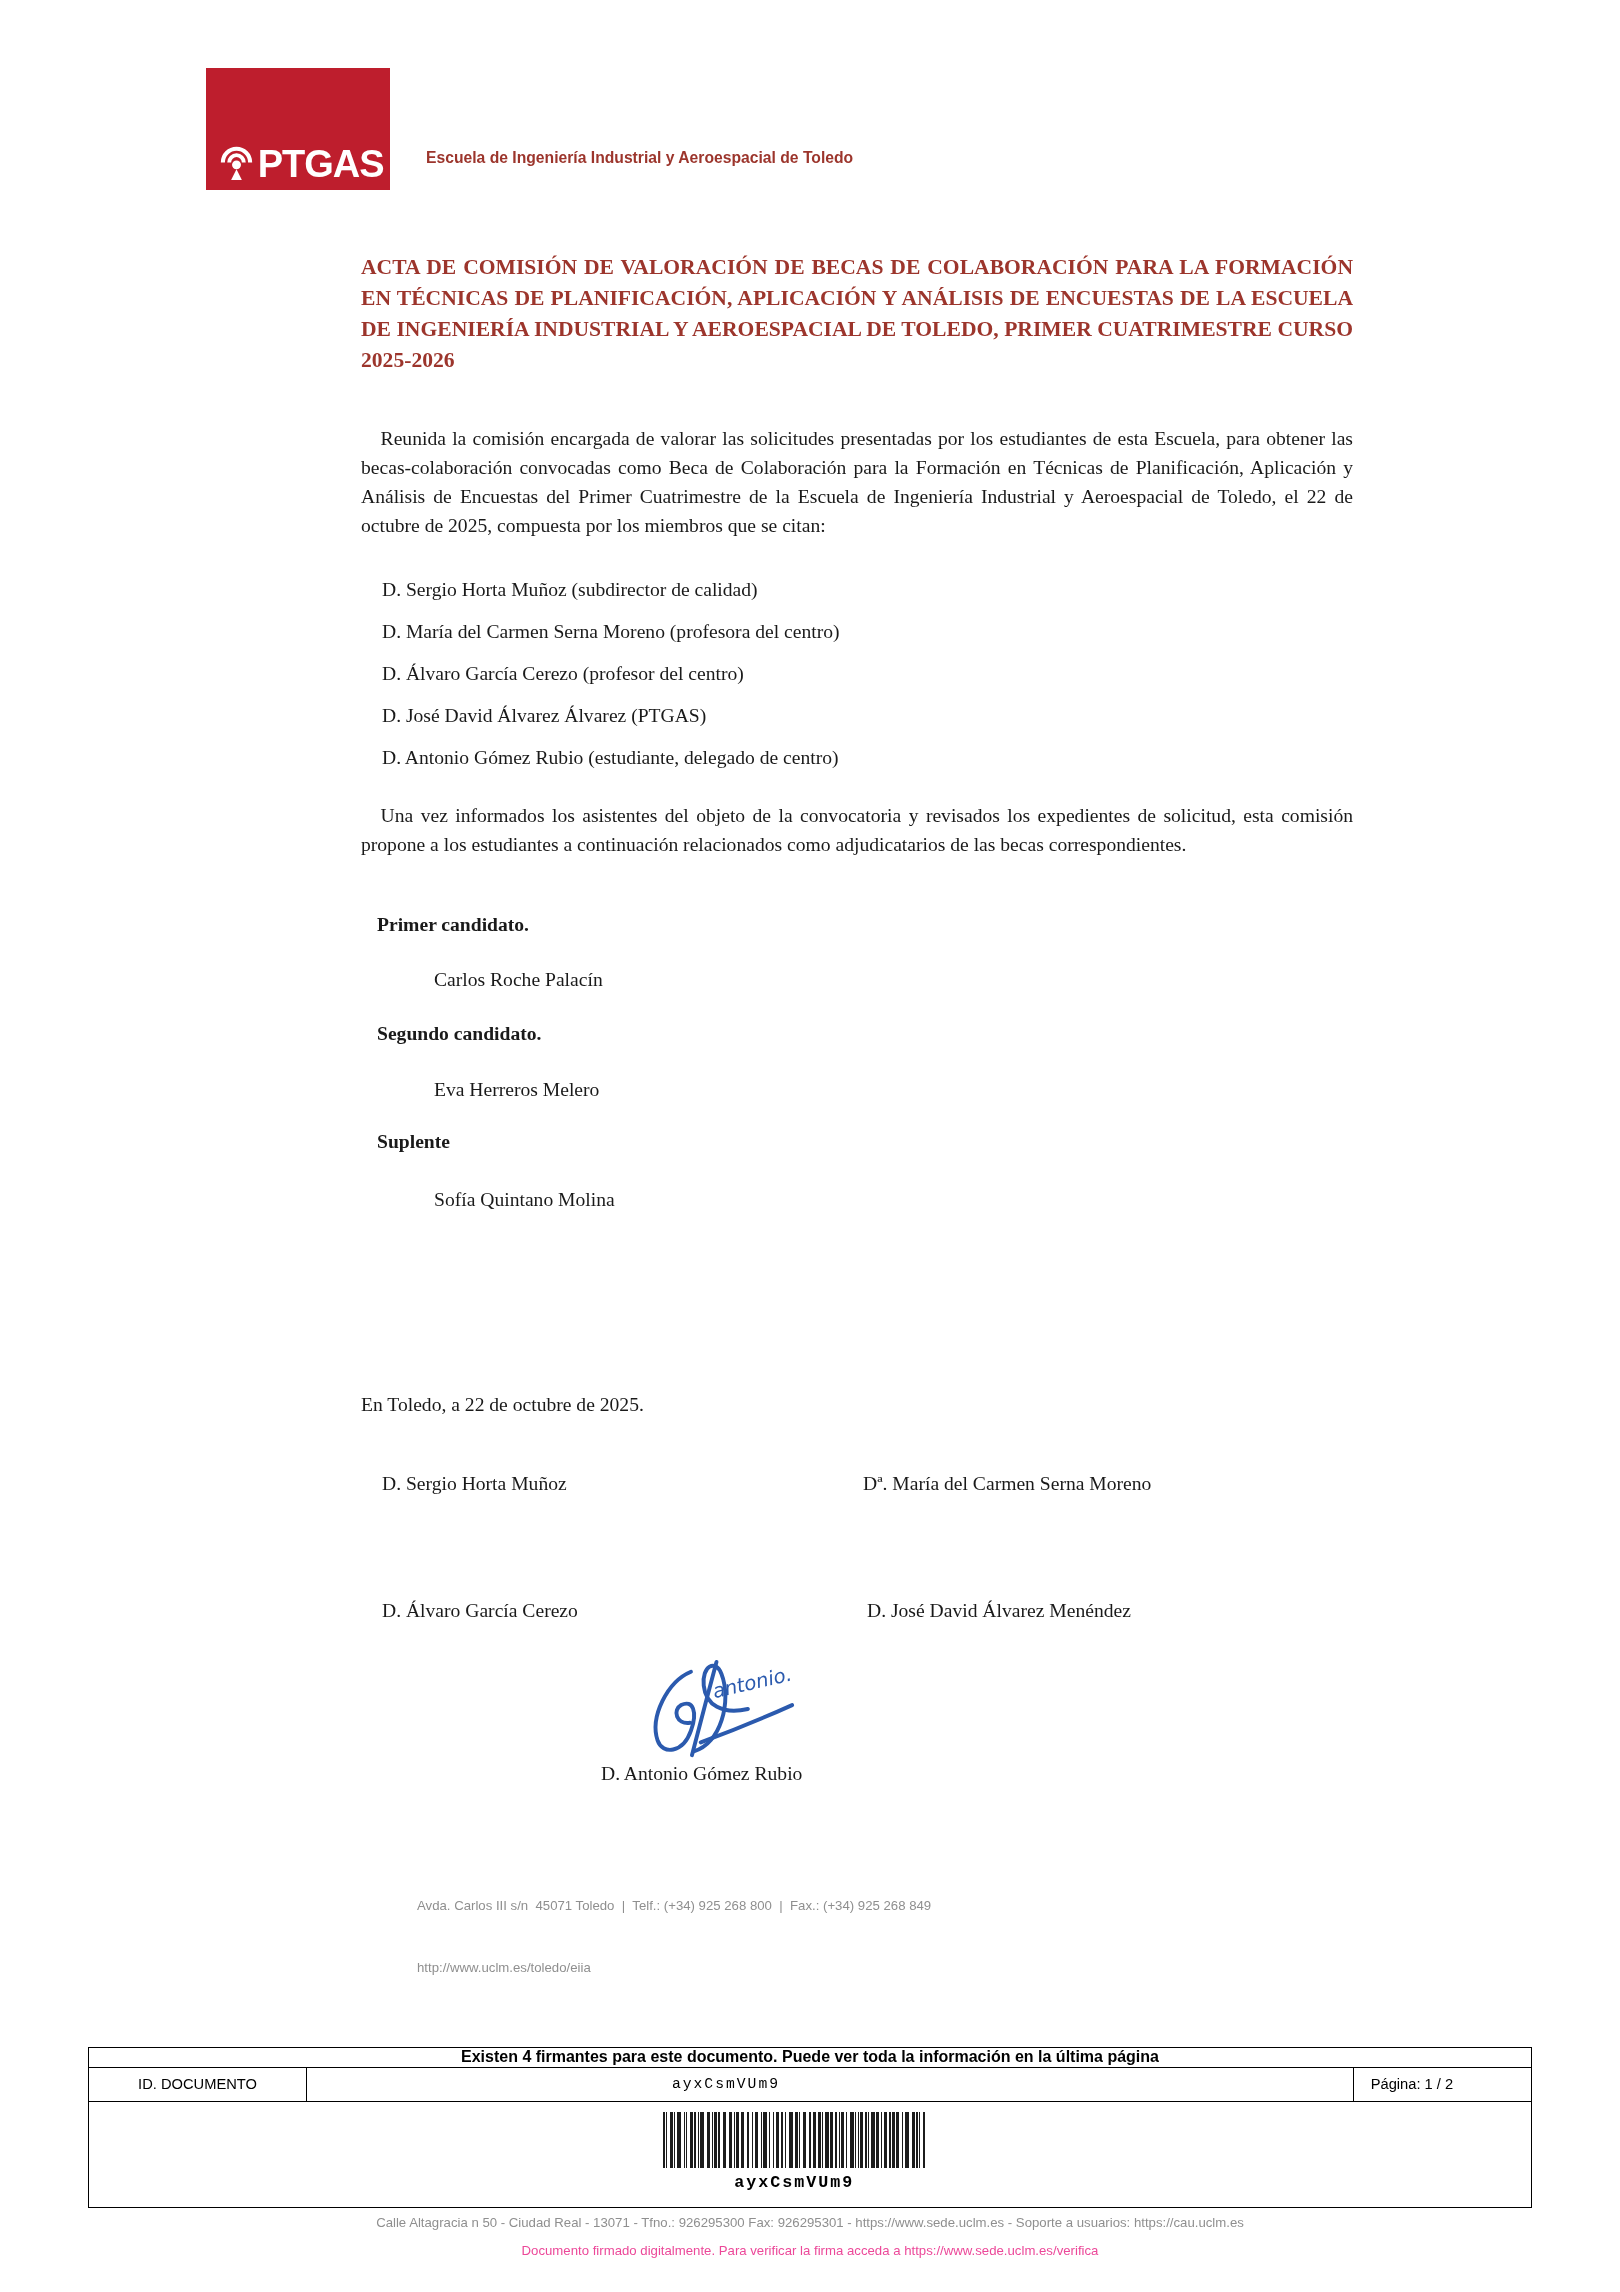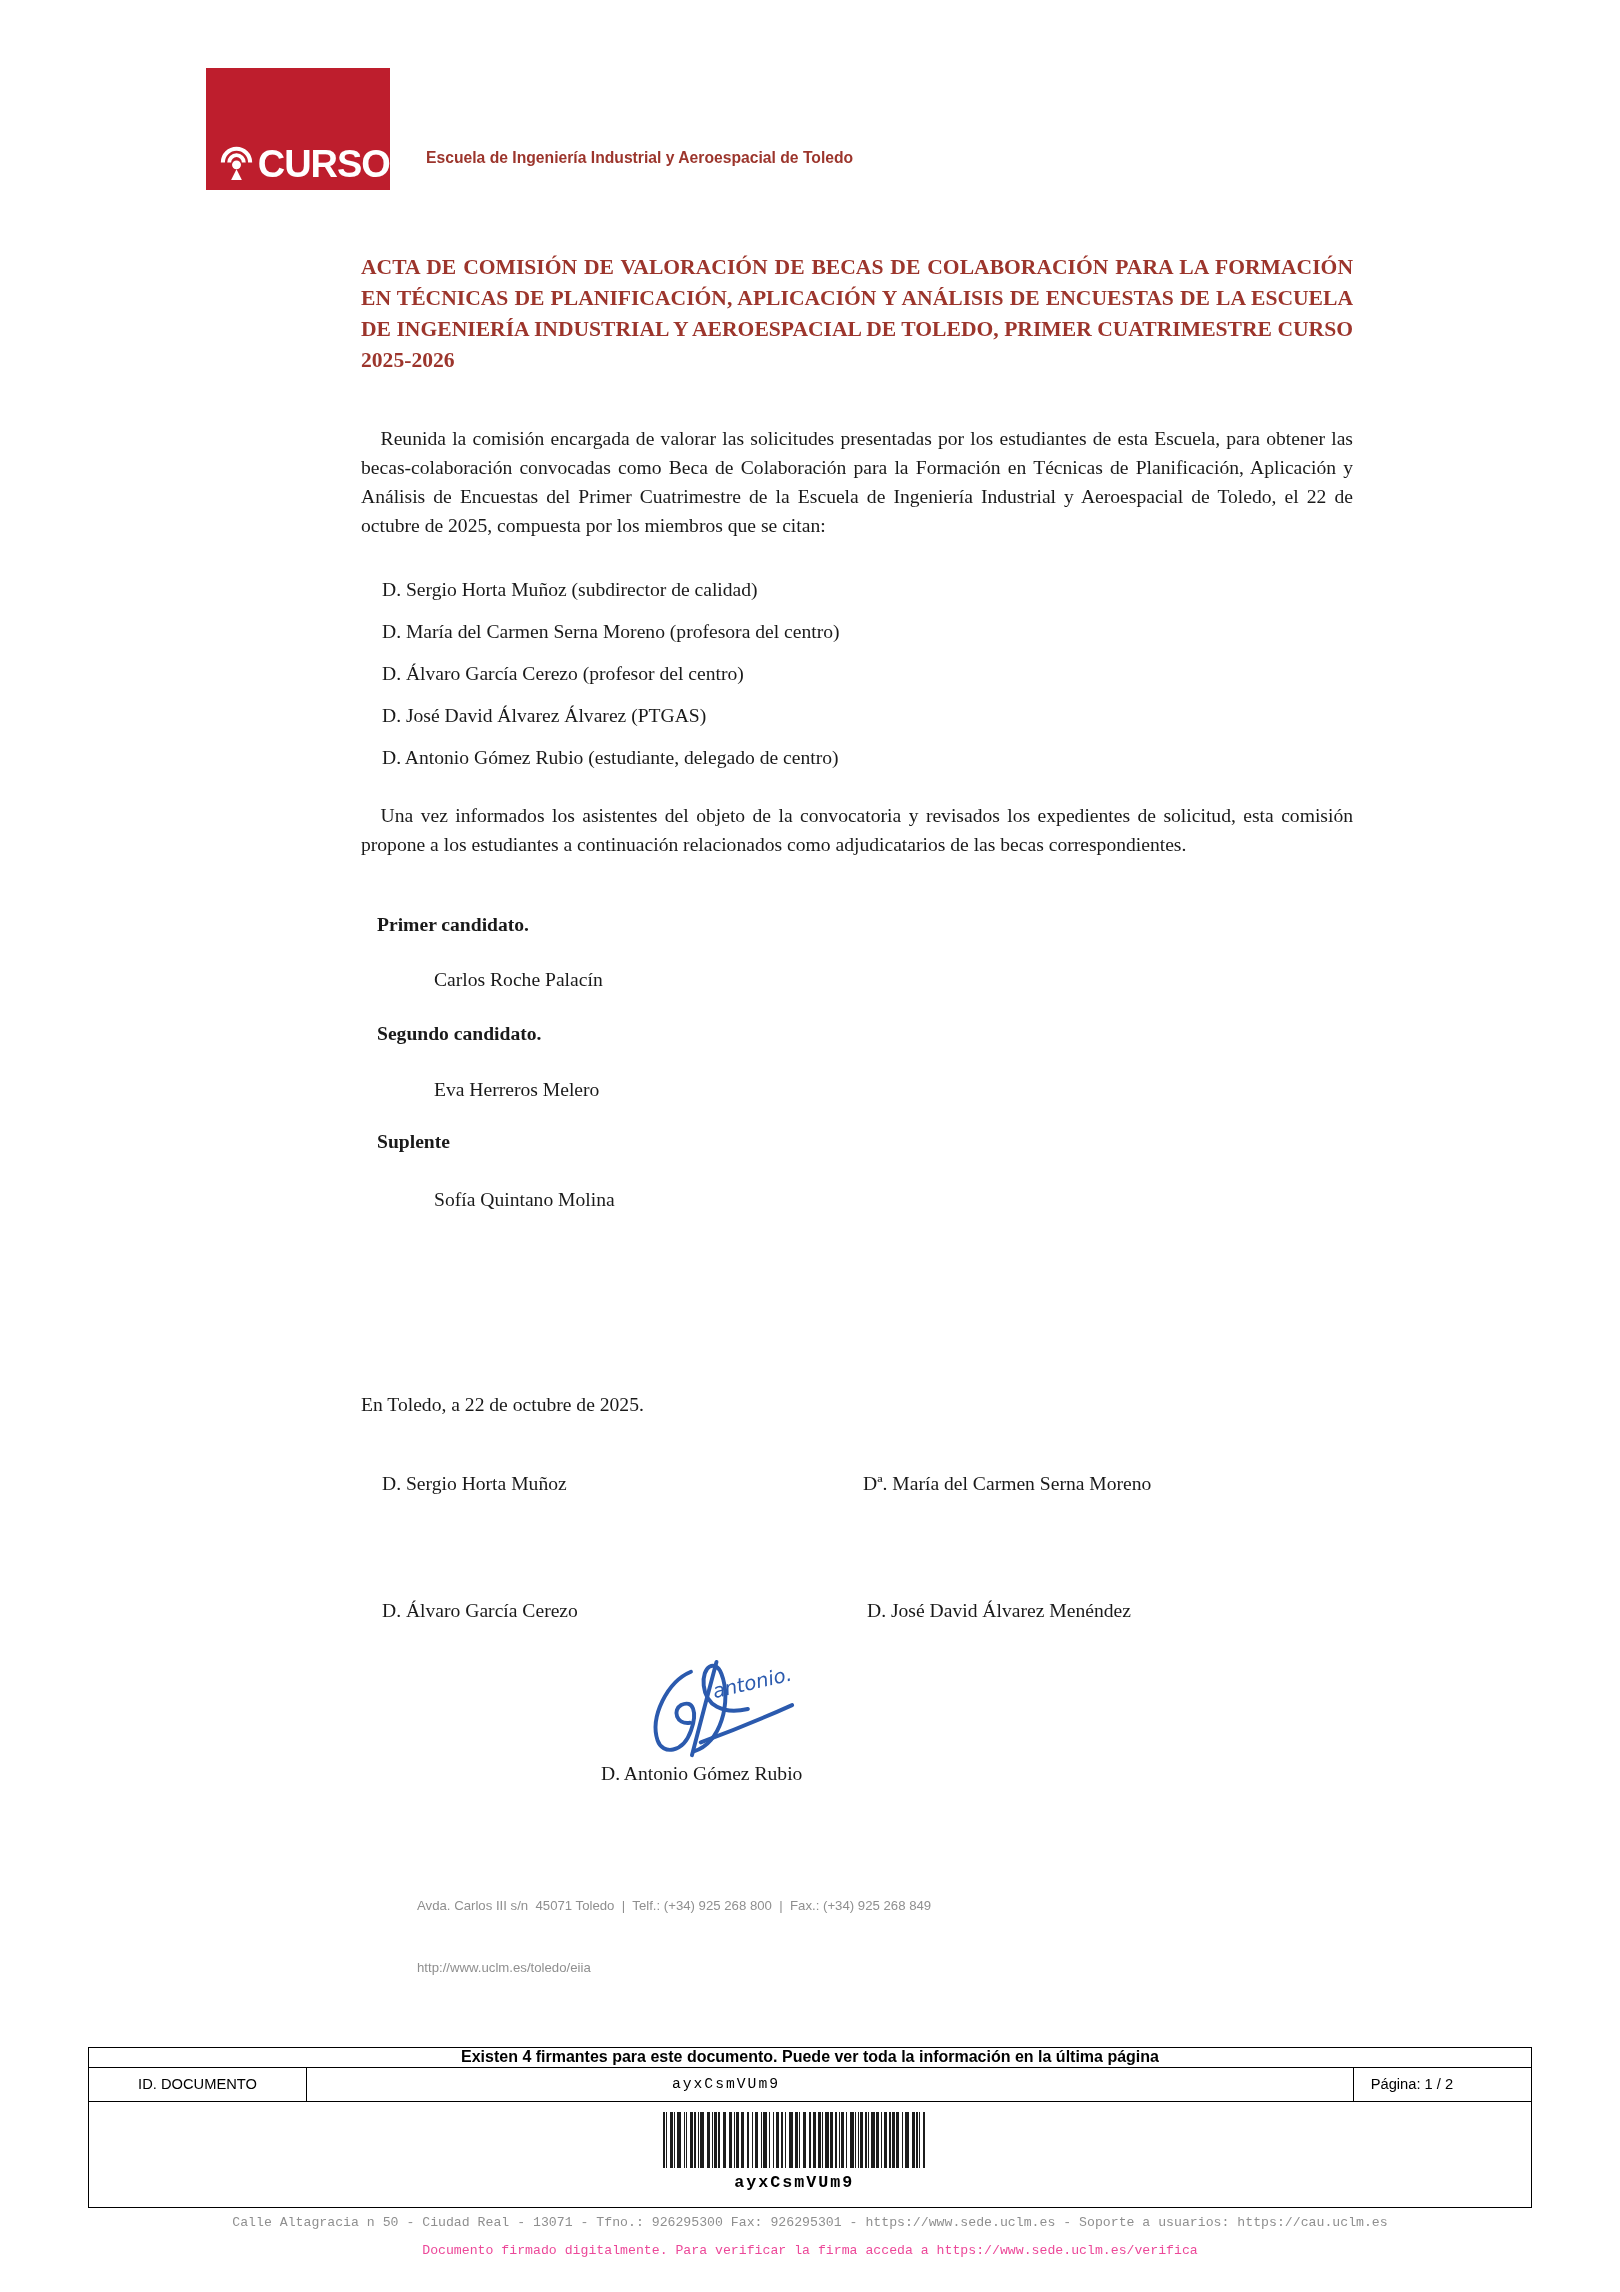--- a/index.html
+++ b/index.html
@@ -47,37 +47,37 @@
   .sb-page{width:178px;border-left:1px solid #000;padding-left:16.7px;font-size:14.7px;}
   .sb-row3{height:105px;text-align:center;padding-top:10.8px;box-sizing:border-box;}
   .sb-row3-inner{position:relative;left:-15.7px;display:inline-block;}
   .bars{display:flex;align-items:stretch;justify-content:center;height:56px;}
   .bars span{display:inline-block;height:100%;background:#1c1c1c;}
   .bc-caption{margin-top:4.9px;font-family:"Liberation Mono",monospace;font-weight:bold;
               font-size:16.7px;letter-spacing:2px;}
 
   
   .bottom-line{position:absolute;left:0;width:1620px;text-align:center;
-               font-family:Liberation Mono, monospace;font-size:13.2px;}
+               font-family:Liberation Sans, sans-serif;font-size:13.2px;}
   .bl-gray{top:2215px;color:#8f8f8f;}
   .bl-red{top:2243px;color:#ec4899;}
 </style>
 </head>
 <body>
 
 <div class="page">
 
   <div class="logo">
     <svg class="logo-icon" width="37" height="43" viewBox="0 0 38 44">
       <path d="M5 25 A14 14 0 0 1 33 25" fill="none" stroke="#fff" stroke-width="4.2"></path>
       <path d="M11.5 25 A7.5 7.5 0 0 1 26.5 25" fill="none" stroke="#fff" stroke-width="4"></path>
       <circle cx="19" cy="27.5" r="4.6" fill="#fff"></circle>
       <path d="M13.5 43 L19 32 L24.5 43 Z" fill="#fff"></path>
     </svg>
-    <span class="logo-text">CURSO</span>
+    <span class="logo-text">PTGAS</span>
   </div>
   <div class="school">Escuela de Ingeniería Industrial y Aeroespacial de Toledo</div>
 
   <div class="title">ACTA DE COMISIÓN DE VALORACIÓN DE BECAS DE COLABORACIÓN PARA LA FORMACIÓN EN TÉCNICAS DE PLANIFICACIÓN, APLICACIÓN Y ANÁLISIS DE ENCUESTAS DE LA ESCUELA DE INGENIERÍA INDUSTRIAL Y AEROESPACIAL DE TOLEDO, PRIMER CUATRIMESTRE CURSO 2025-2026</div>
 
   <div class="para p1">Reunida la comisión encargada de valorar las solicitudes presentadas por los estudiantes de esta Escuela, para obtener las becas-colaboración convocadas como Beca de Colaboración para la Formación en Técnicas de Planificación, Aplicación y Análisis de Encuestas del Primer Cuatrimestre de la Escuela de Ingeniería Industrial y Aeroespacial de Toledo, el 22 de octubre de 2025, compuesta por los miembros que se citan:</div>
 
   <div class="members">
     <div class="member">D. Sergio Horta Muñoz (subdirector de calidad)</div>
     <div class="member">D. María del Carmen Serna Moreno (profesora del centro)</div>

